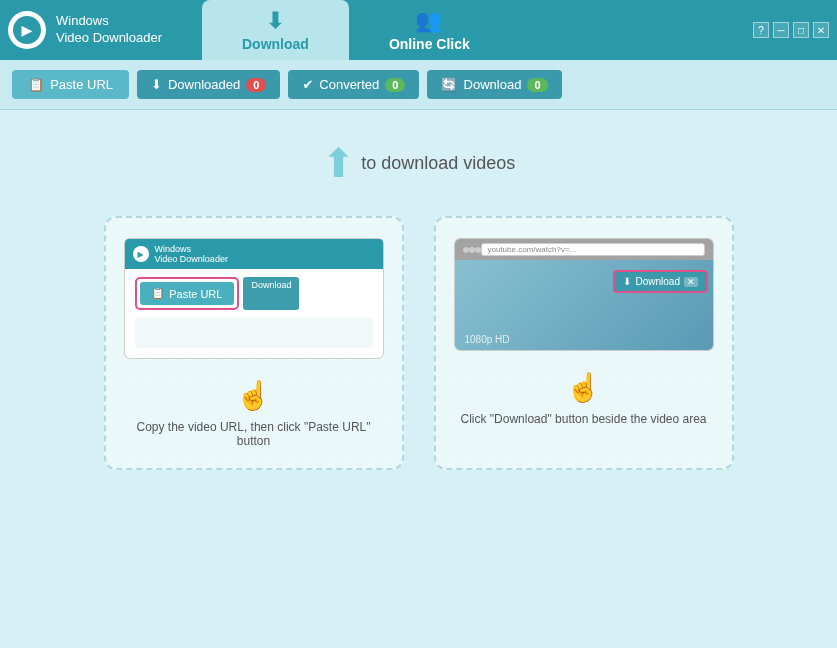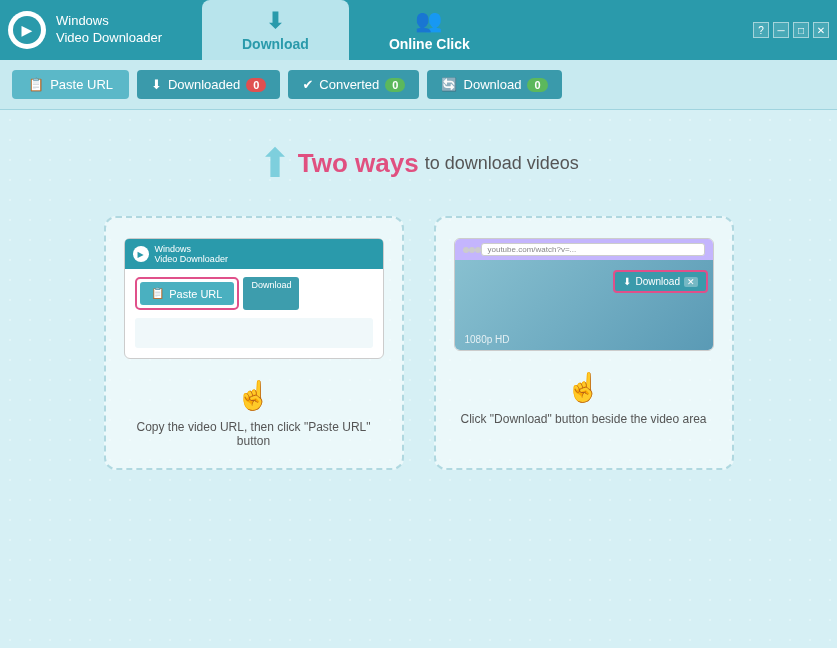--- a/index.html
+++ b/index.html
@@ -249,21 +249,21 @@
     .preview-browser {
       background: white;
       border-radius: 6px;
       border: 1px solid #ccc;
       width: 260px;
       padding: 0;
       margin-bottom: 16px;
       overflow: hidden;
     }
     .preview-browser-bar {
-      background: #c4b5fd;
+      background: #a3a3a3;
       padding: 4px 8px;
       display: flex;
       align-items: center;
     }
     .browser-dot {
       width: 6px;
       height: 6px;
       background: #ccc;
       border-radius: 50%;
     }
@@ -388,21 +388,20 @@
       <span>🔄</span>
       <span>Download</span>
       <span class="badge green">0</span>
     </button>
   </div>
 
   <div class="main-content">
 
     <div class="headline">
       <span class="headline-icon">⬆</span>
-      <span class="headline-two-ways">Two ways</span>
       <span class="headline-rest"> to download videos</span>
     </div>
 
     <div class="ways-container">
 
       <div class="way-card">
         <div class="preview-app">
           <div class="preview-app-title-bar">
             <div class="preview-icon-small">▶</div>
             <div style="font-size:9px;">

